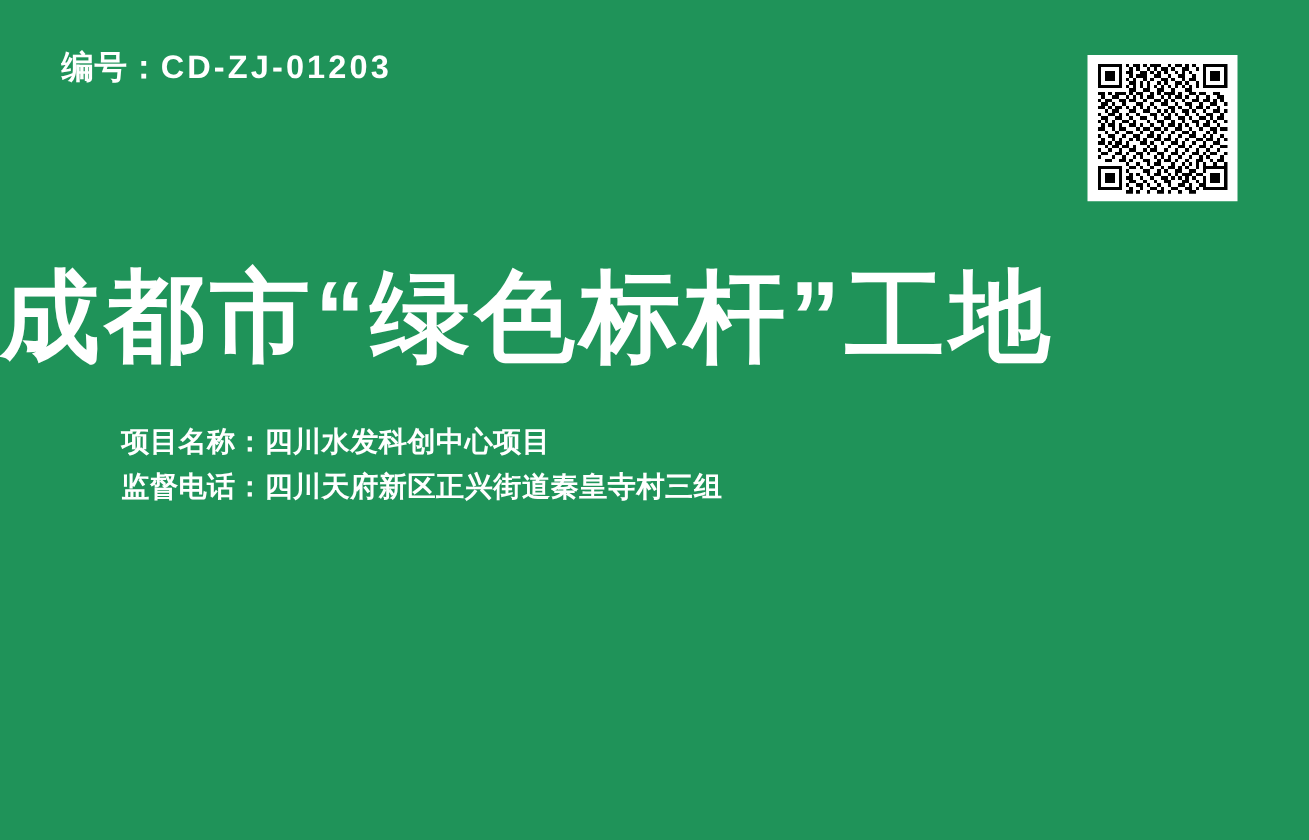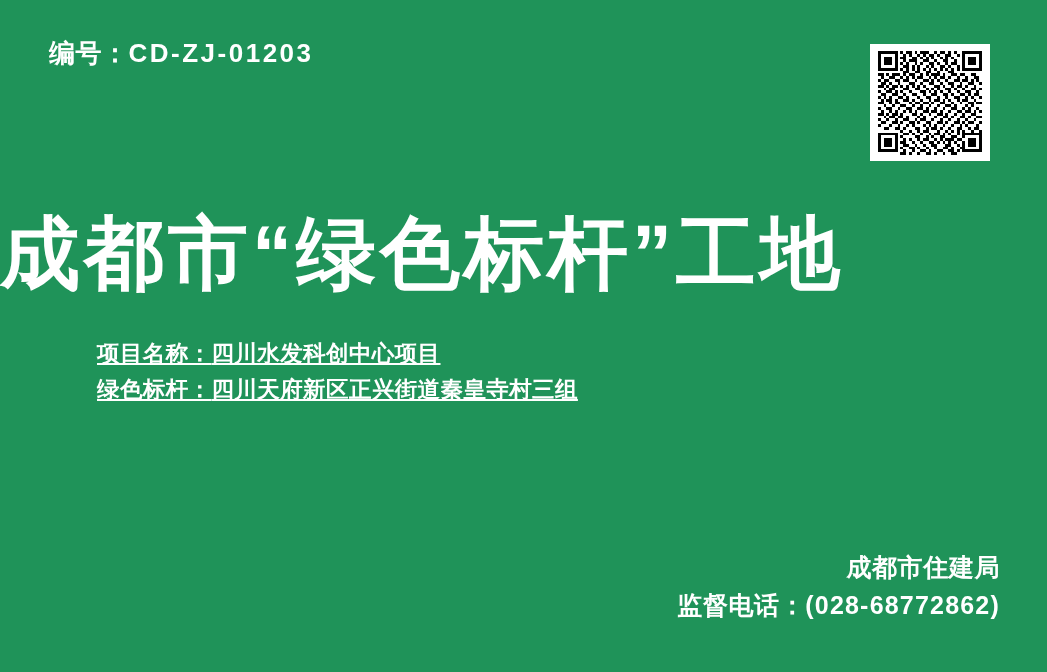--- a/index.html
+++ b/index.html
@@ -71,21 +71,20 @@
     position: absolute;
     left: 97px;
     top: 336px;
     font-size: 22.5px;
     font-weight: 700;
     line-height: 36px;
     letter-spacing: 0.4px;
   }
   .info-row {
     white-space: nowrap;
-    text-decoration: underline;
   }
 
   
   .footer {
     position: absolute;
     right: 47px;
     bottom: 48px;
     text-align: right;
     font-size: 25px;
     font-weight: 700;
@@ -552,24 +551,18 @@
     </svg>
   </div>
 
   <div class="title">成都市“绿色标杆”工地</div>
 
   <div class="info">
     <div class="info-row">
       <span>项目名称：</span><span>四川水发科创中心项目</span>
     </div>
     <div class="info-row">
-      <span>绿色标杆：</span><span>四川天府新区正兴街道秦皇寺村三组</span>
+      <span>监督电话：</span><span>四川天府新区正兴街道秦皇寺村三组</span>
     </div>
   </div>
 
-  <div class="footer">
-    <div class="footer-row">成都市住建局</div>
-    <div class="footer-row footer-phone">
-      <span>监督电话：</span><span class="phone-number">(028-68772862)</span>
-    </div>
-  </div>
 
 </div>
 
 </body></html>

